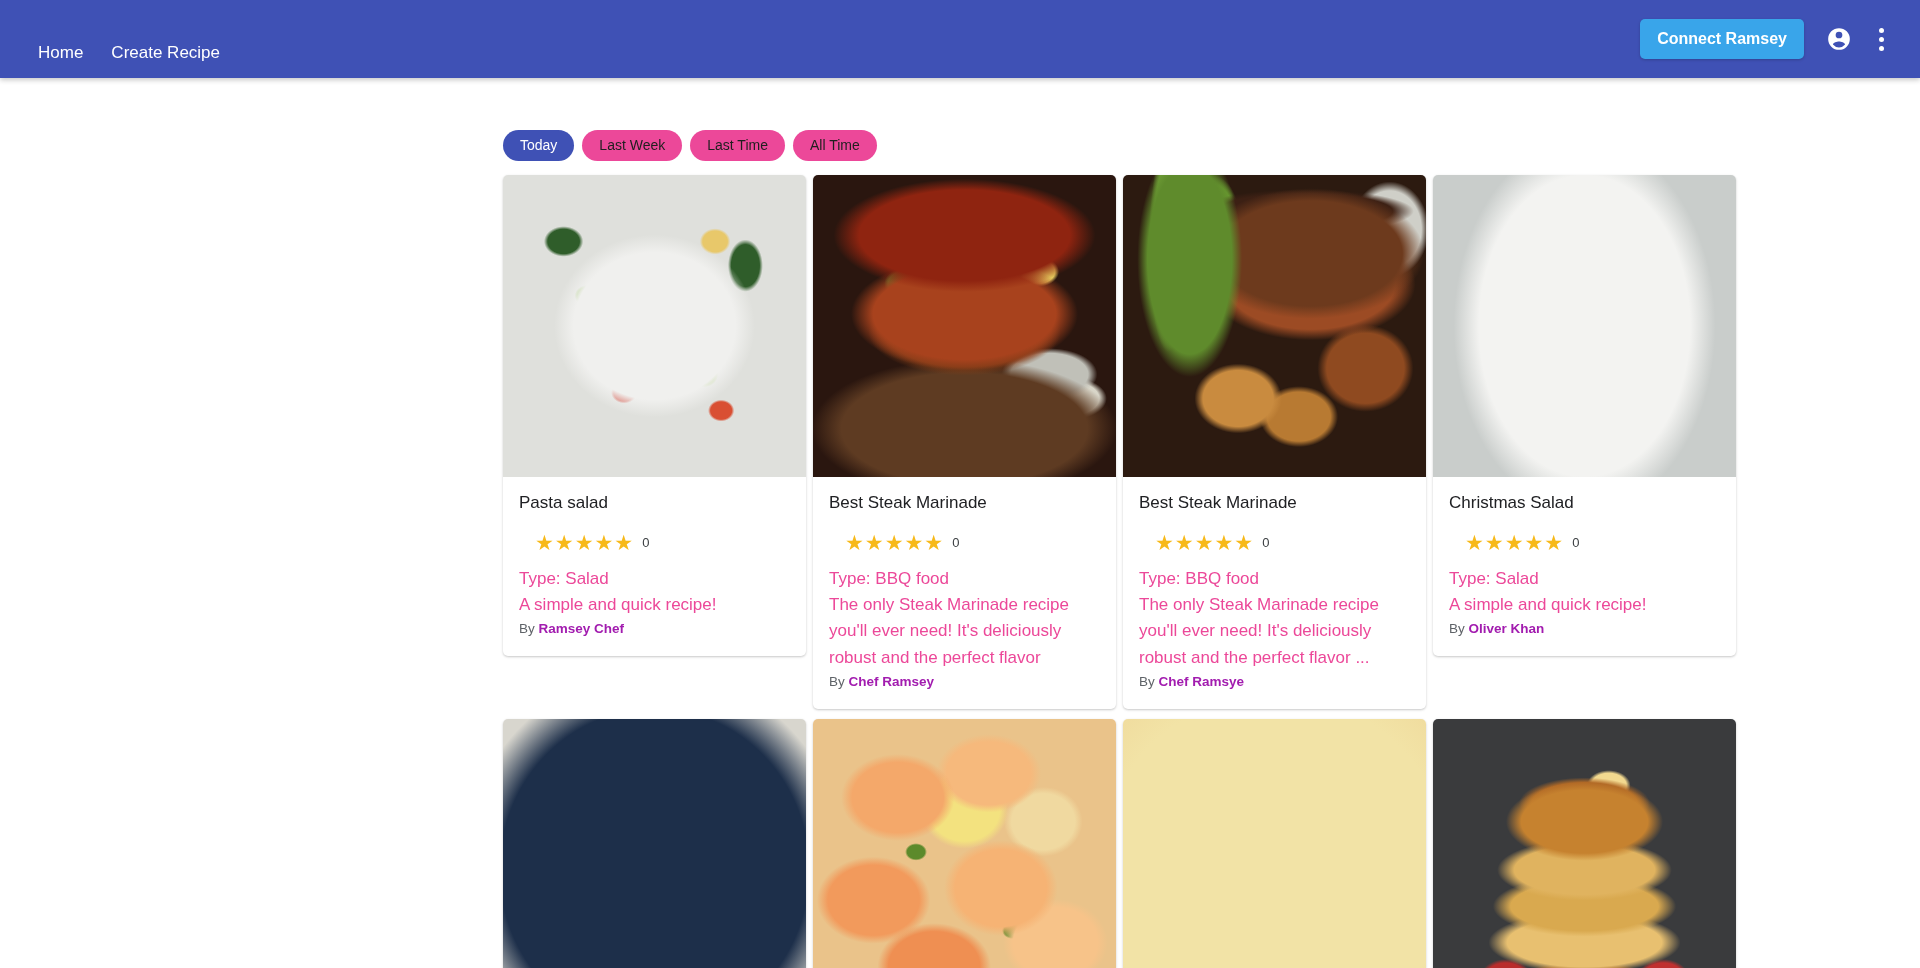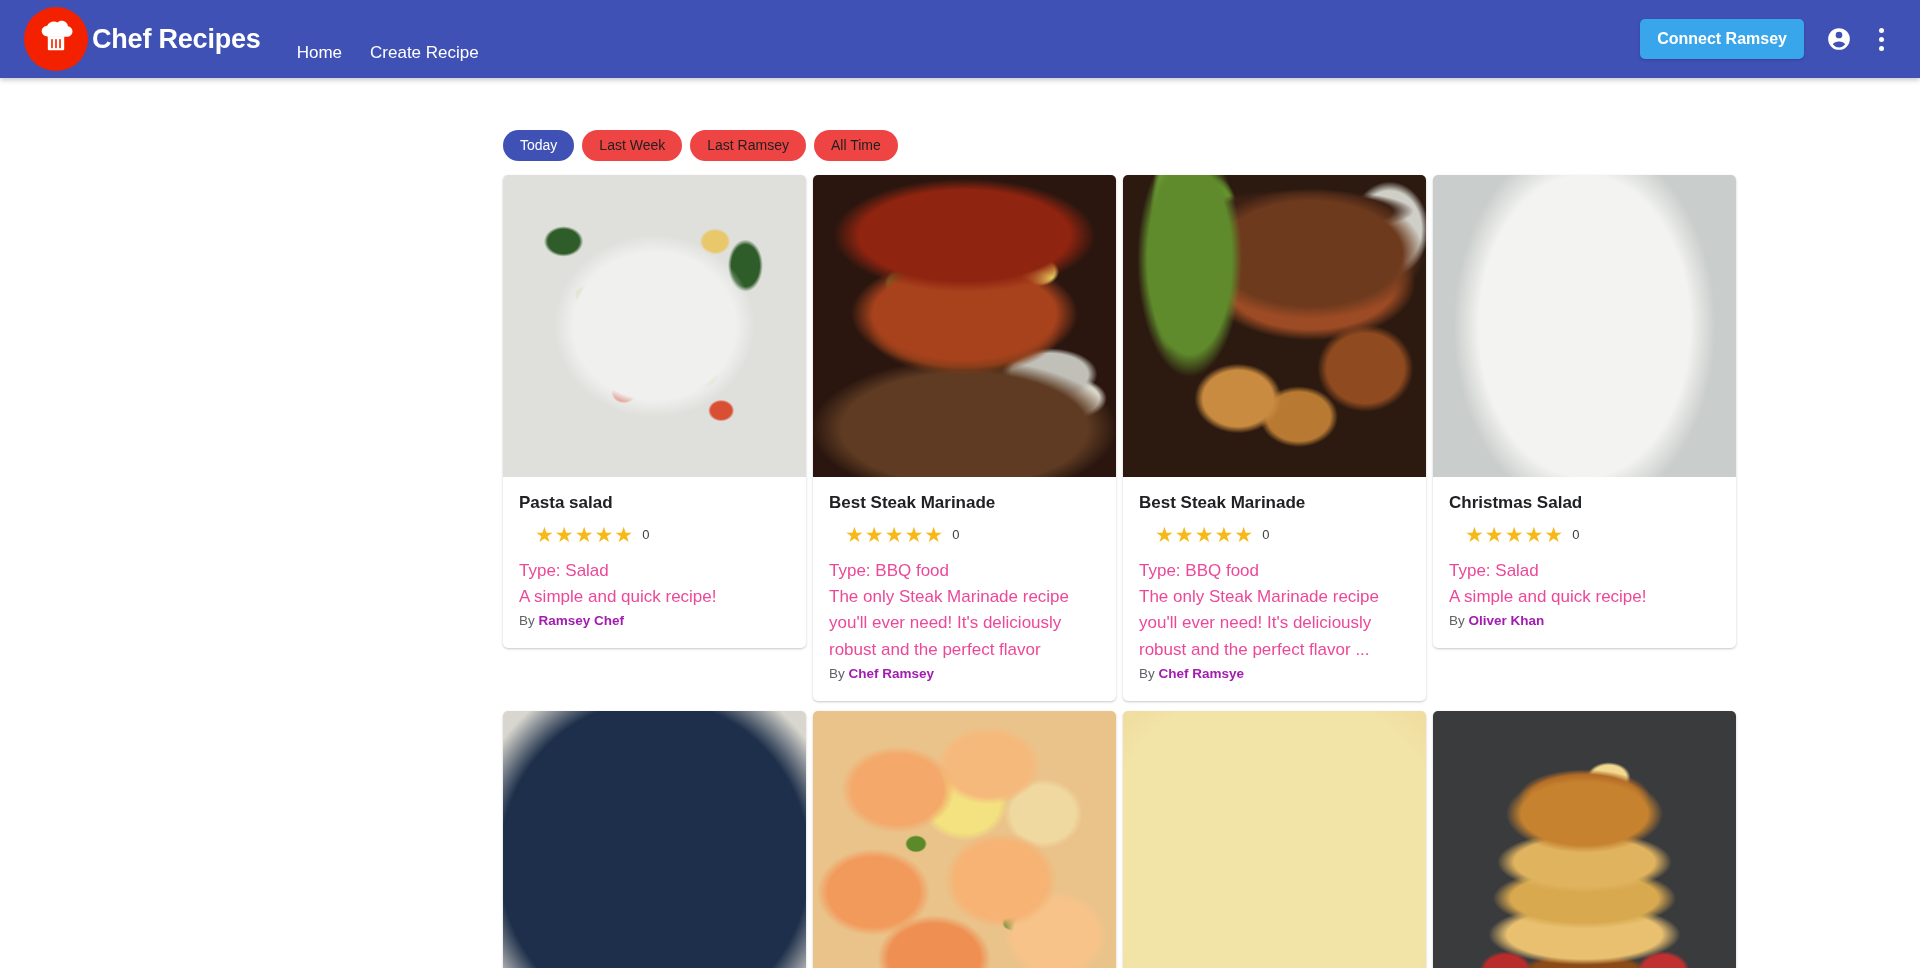--- a/index.html
+++ b/index.html
@@ -124,21 +124,21 @@
     padding-top: 52px;
     padding-bottom: 14px;
   }
 
   .pill {
     border: none;
     border-radius: 999px;
     font-family: "Liberation Sans", sans-serif;
     font-size: 14px;
     padding: 8px 17px;
-    background: #ef4444;
+    background: #ec4899;
     color: #1f1f1f;
     cursor: pointer;
     white-space: nowrap;
     line-height: 1.1;
   }
 
   .pill.active {
     background: #3f51b5;
     color: #ffffff;
   }
@@ -172,23 +172,23 @@
     flex: none;
   }
 
   .card-body {
     padding: 15px 16px 16px 16px;
   }
 
   .card-title {
     font-size: 17px;
     color: #202124;
-    font-weight: bold;
+    font-weight: normal;
     line-height: 1.25;
-    margin-bottom: 10px;
+    margin-bottom: 18px;
   }
 
   .rating-row {
     display: flex;
     align-items: center;
     gap: 9px;
     margin-bottom: 13px;
     padding-left: 16px;
   }
 
@@ -218,32 +218,20 @@
     margin-top: 1px;
   }
 
   .byline b { color: #a21caf; font-weight: bold; }
 </style>
 </head>
 <body>
 
 <div class="navbar">
 
-  <div class="brand">
-    <span class="logo-circle">
-      <svg width="40" height="40" viewBox="0 0 40 40" aria-hidden="true">
-        <path d="M11.5 17.5c-3.2 0-5.8-2.4-5.8-5.4 0-2.9 2.4-5.3 5.5-5.4C12.2 4.3 14.8 2.6 18 2.6c1.3 0 2.5.3 3.5.8 1.1-1 2.6-1.6 4.2-1.6 3.3 0 6 2.4 6.2 5.5 2.6.4 4.6 2.6 4.6 5.2 0 2.9-2.6 5.3-5.8 5.3H11.5z" fill="#ffffff"></path>
-        <rect x="11.8" y="17.2" width="16.4" height="14" rx="1" fill="#ffffff"></rect>
-        <rect x="15.2" y="20.2" width="1.6" height="9" fill="#f42100"></rect>
-        <rect x="19.2" y="20.2" width="1.6" height="9" fill="#f42100"></rect>
-        <rect x="23.2" y="20.2" width="1.6" height="9" fill="#f42100"></rect>
-      </svg>
-    </span>
-    <span class="brand-name">Chef Recipes</span>
-  </div>
 
   <nav class="nav-links">
     <a class="nav-link" href="#">Home</a>
     <a class="nav-link" href="#">Create Recipe</a>
   </nav>
 
   <div class="nav-spacer"></div>
 
   <button class="connect-wallet">Connect Ramsey</button>
 
@@ -261,21 +249,21 @@
     </span>
   </button>
 </div>
 
 <div class="page">
   <div class="content-wrap">
 
     <div class="filter-bar">
       <button class="pill active">Today</button>
       <button class="pill">Last Week</button>
-      <button class="pill">Last Ramsey</button>
+      <button class="pill">Last Time</button>
       <button class="pill">All Time</button>
     </div>
 
     <div class="grid" id="recipe-grid">
         <div class="card">
           <div class="card-thumb" style="background-color:#dfe0dc; background-image:radial-gradient(ellipse 46% 42% at 50% 50%, #f0f0ee 0%, #f0f0ee 58%, rgba(0,0,0,0) 72%),radial-gradient(ellipse 9% 7% at 38% 34%, #ecd98a 0%, #ecd98a 58%, rgba(0,0,0,0) 72%),radial-gradient(ellipse 6% 5% at 56% 30%, #e04a3a 0%, #e04a3a 58%, rgba(0,0,0,0) 72%),radial-gradient(ellipse 8% 6% at 44% 58%, #86b24a 0%, #86b24a 58%, rgba(0,0,0,0) 72%),radial-gradient(ellipse 6% 5% at 62% 47%, #f2b23c 0%, #f2b23c 58%, rgba(0,0,0,0) 72%),radial-gradient(ellipse 8% 6% at 30% 56%, #ead07a 0%, #ead07a 58%, rgba(0,0,0,0) 72%),radial-gradient(ellipse 6% 5% at 40% 72%, #cf3b2c 0%, #cf3b2c 58%, rgba(0,0,0,0) 72%),radial-gradient(ellipse 7% 6% at 66% 66%, #9dc55c 0%, #9dc55c 58%, rgba(0,0,0,0) 72%),radial-gradient(ellipse 8% 6% at 55% 64%, #efdc92 0%, #efdc92 58%, rgba(0,0,0,0) 72%),radial-gradient(ellipse 9% 7% at 20% 22%, #2f5d2a 0%, #2f5d2a 58%, rgba(0,0,0,0) 72%),radial-gradient(ellipse 8% 12% at 80% 30%, #2f5d2a 0%, #2f5d2a 58%, rgba(0,0,0,0) 72%),radial-gradient(ellipse 7% 6% at 70% 22%, #e8c86a 0%, #e8c86a 58%, rgba(0,0,0,0) 72%),radial-gradient(ellipse 6% 5% at 72% 78%, #d94f33 0%, #d94f33 58%, rgba(0,0,0,0) 72%),radial-gradient(ellipse 6% 5% at 28% 40%, #8fbf55 0%, #8fbf55 58%, rgba(0,0,0,0) 72%),radial-gradient(ellipse 7% 6% at 48% 40%, #f3e3a2 0%, #f3e3a2 58%, rgba(0,0,0,0) 72%);"></div>
           <div class="card-body">
             <div class="card-title">Pasta salad</div>
             <div class="rating-row">
               <span class="stars" style="color: rgb(247, 185, 25);">

